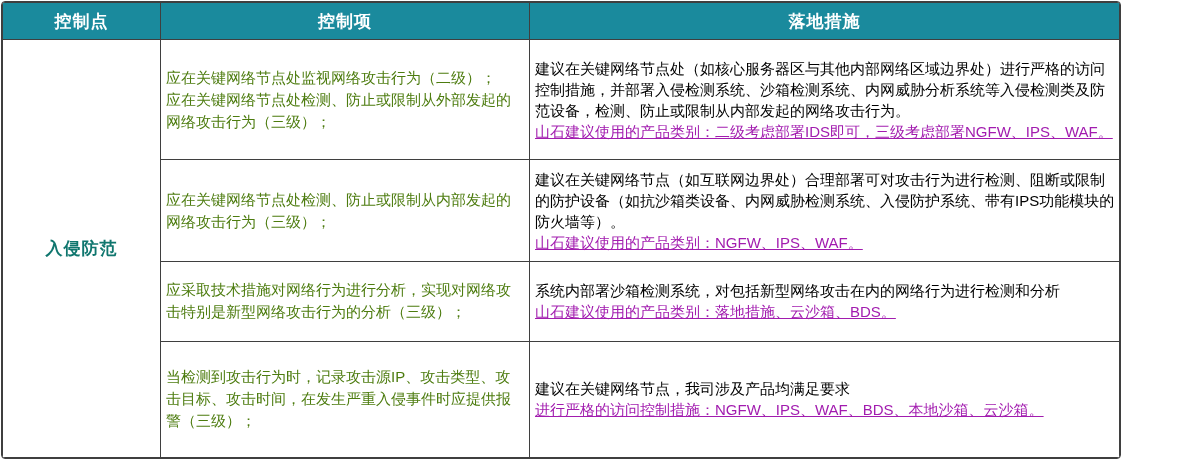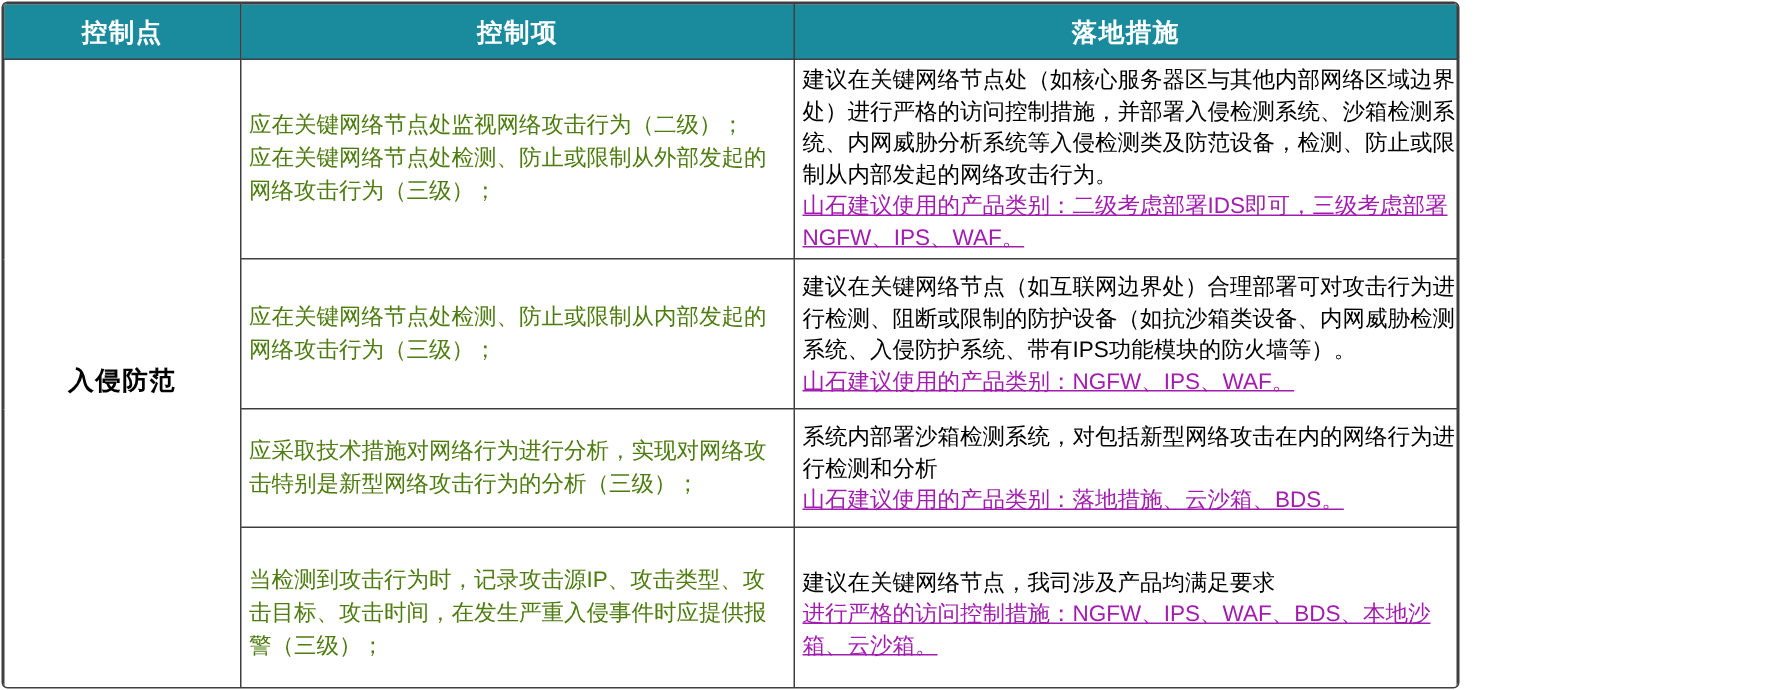--- a/index.html
+++ b/index.html
@@ -8,21 +8,21 @@
     background: #ffffff;
     font-family: "Liberation Sans", "DejaVu Sans", sans-serif;
   }
   .canvas {
     width: 1190px;
     height: 460px;
     background: #ffffff;
     padding: 1px;
   }
   .tbl-wrap {
-    width: 972px;
+    width: 1120px;
     height: 458px;
     border-radius: 4px;
     overflow: hidden;
     border: 1px solid #3f3f3f;
   }
   table.grid {
     width: 100%;
     height: 100%;
     border-collapse: collapse;
     table-layout: fixed;
@@ -41,21 +41,21 @@
     font-weight: bold;
     text-align: center;
     vertical-align: middle;
     letter-spacing: 1px;
   }
   td.cp {
     text-align: center;
     vertical-align: middle;
     font-size: 17px;
     font-weight: bold;
-    color: #000000;
+    color: #0f766e;
     letter-spacing: 1px;
   }
   td.ci {
     vertical-align: middle;
     padding: 3px 6px 3px 5px;
     font-size: 15px;
     line-height: 22px;
     color: #4d7c0f;
     white-space: pre-line;
   }

